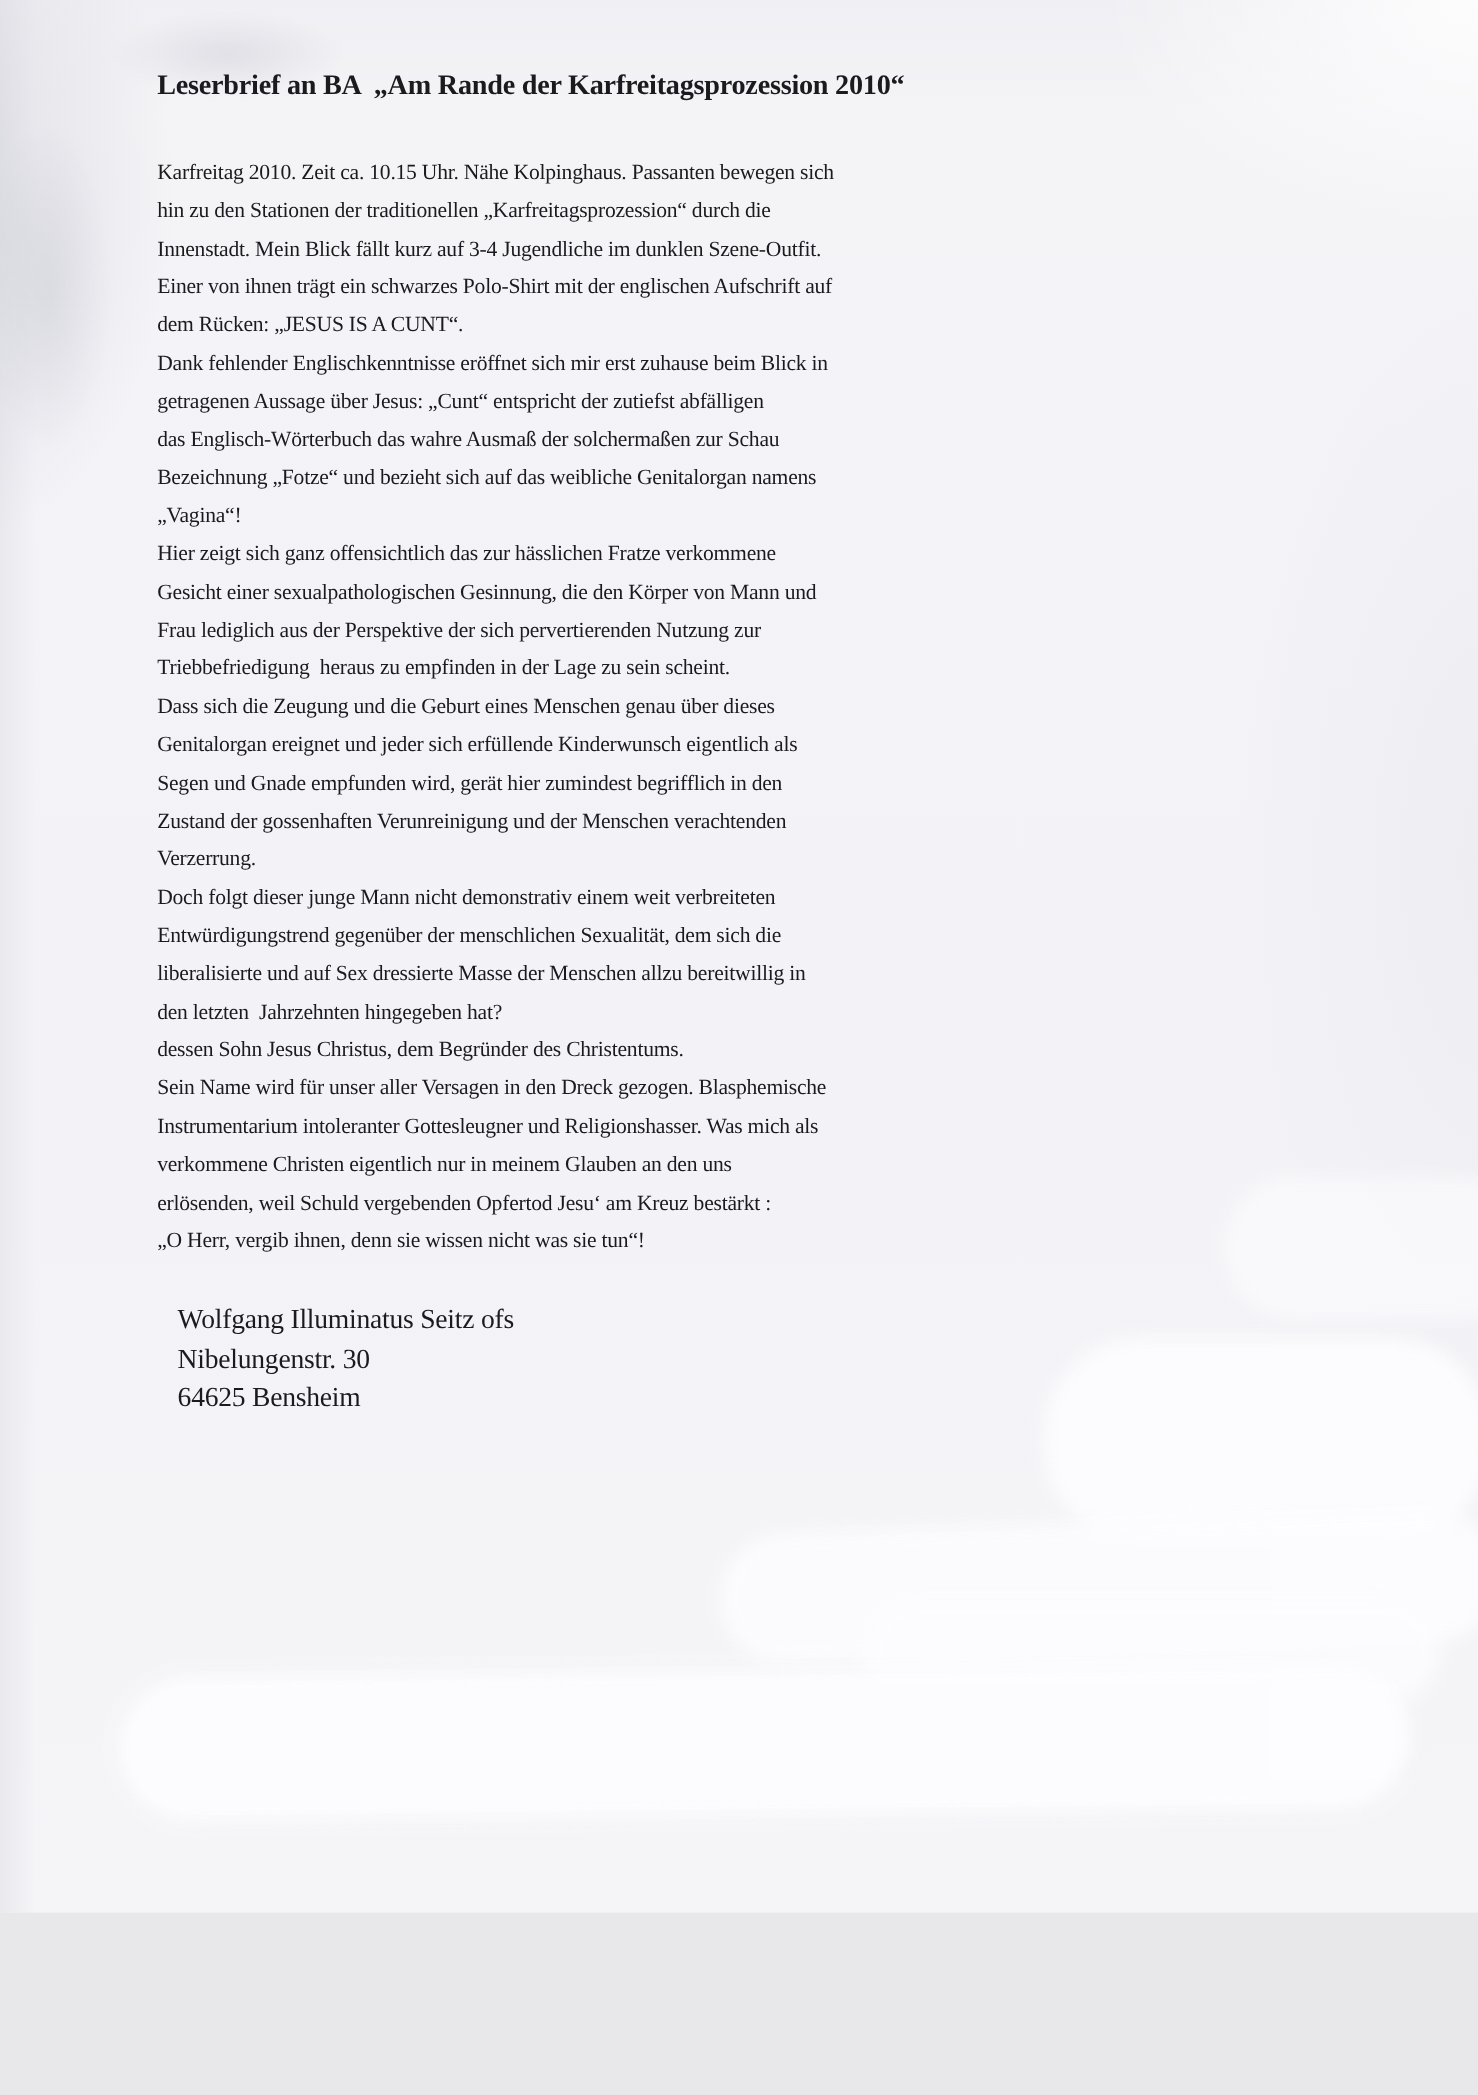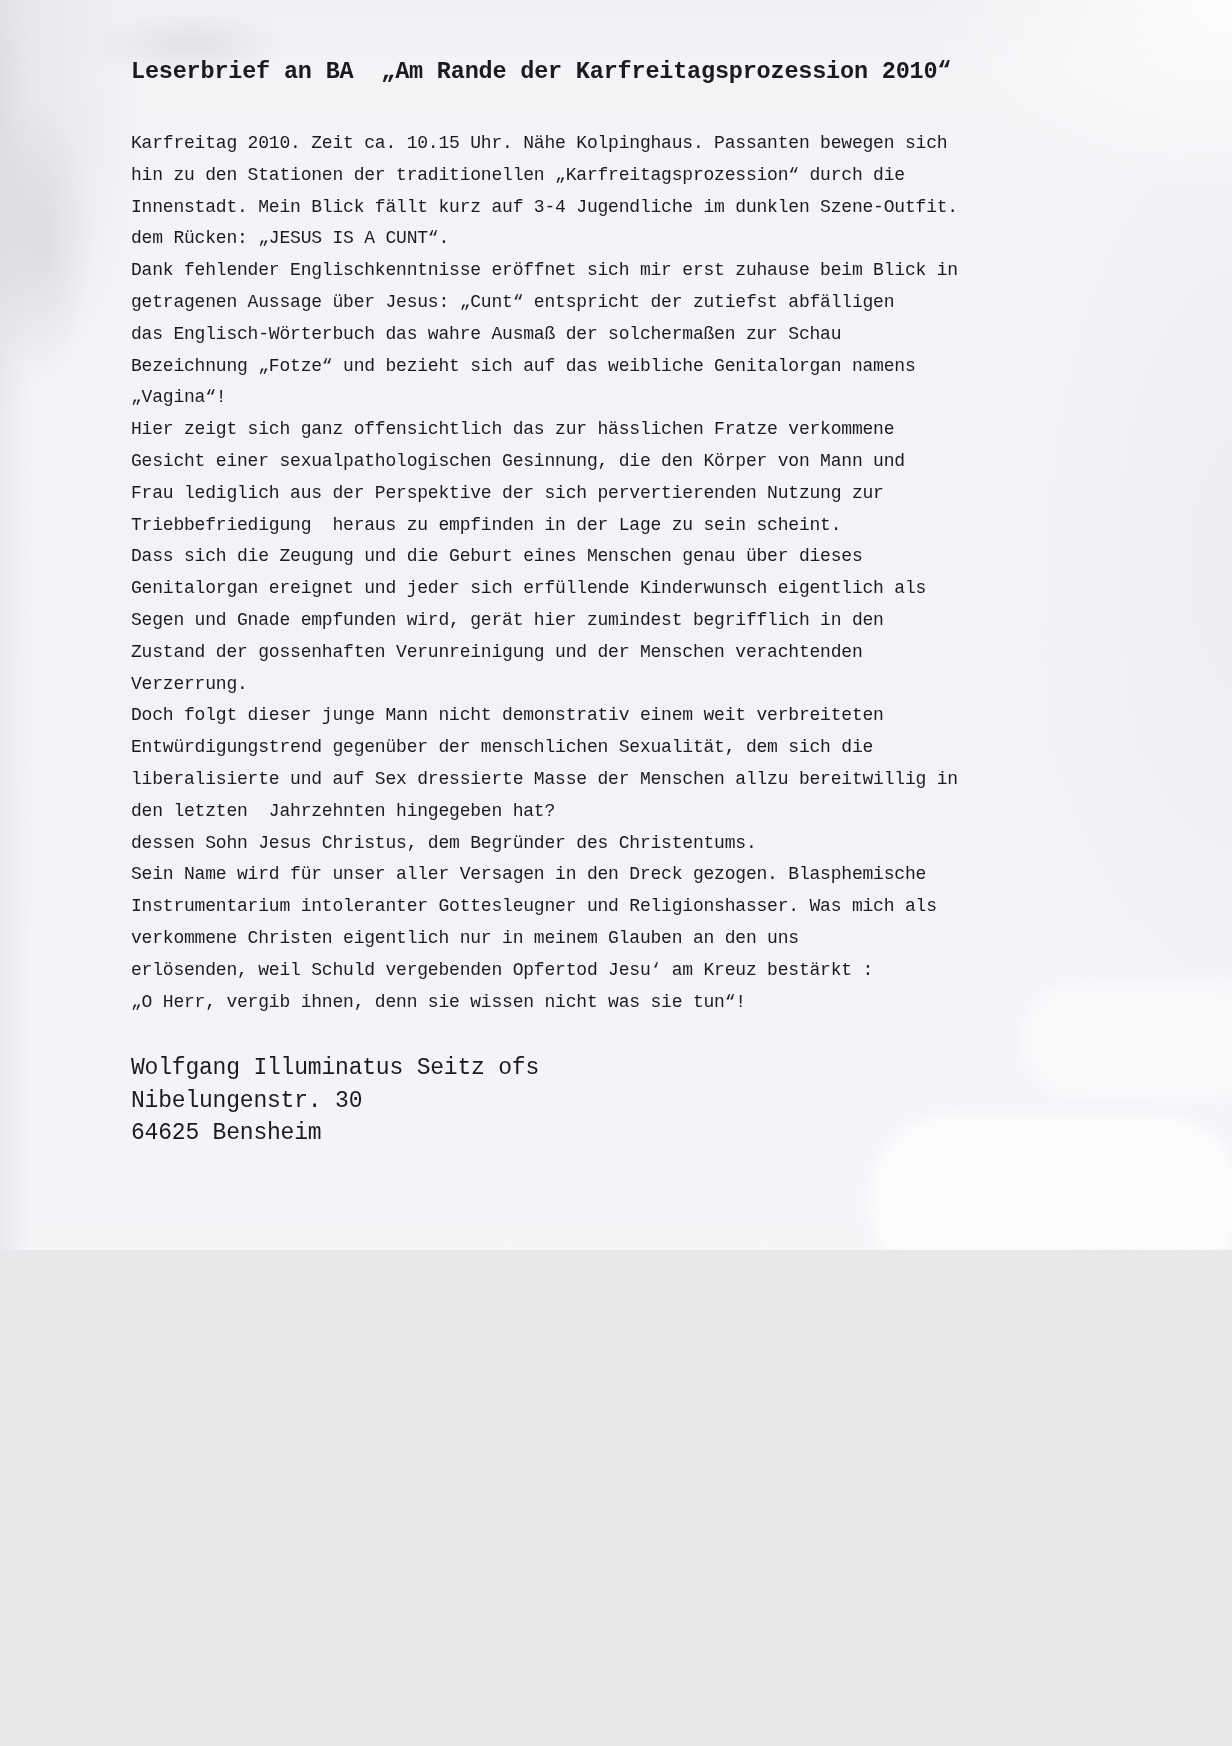--- a/index.html
+++ b/index.html
@@ -3,24 +3,24 @@
 <meta charset="utf-8">
 <style>
   html, body {
     margin: 0;
     padding: 0;
     background: #e8e8ea;
   }
   .page {
     position: relative;
     width: 1232px;
-    height: 1250px;
+    height: 1594px;
     margin: 0 auto;
     overflow: hidden;
-    font-family: Liberation Mono, monospace;
+    font-family: Liberation Serif, serif;
     color: #1b1b1f;
     background:
       radial-gradient(ellipse 260px 420px at -3% 10%, rgba(205,205,214,0.55), rgba(205,205,214,0) 70%),
       radial-gradient(ellipse 420px 260px at 100% 0%, rgba(255,255,255,0.85), rgba(255,255,255,0) 75%),
       radial-gradient(ellipse 300px 700px at 101% 45%, rgba(232,232,238,0.6), rgba(232,232,238,0) 70%),
       linear-gradient(90deg, #e9e9ee 0px, rgba(233,233,238,0) 30px),
       linear-gradient(180deg, #f0f0f4 0%, #f4f4f7 6%, #f3f3f7 60%, #f5f5f8 100%);
   }
   .content {
     position: absolute;
@@ -41,20 +41,21 @@
     line-height: 31.8px;
     letter-spacing: -0.2px;
     white-space: pre;
   }
   .signature-block { margin-top: 34px; }
   .signature-block .line {
     font-size: 23px;
     line-height: 32.5px;
     letter-spacing: -0.2px;
     white-space: pre;
+    margin-left: 17px;
   }
   
   .whiteout {
     position: absolute;
     background: #fdfdff;
     filter: blur(7px);
     border-radius: 60px;
   }
   .wo-a { left: 870px; top: 1115px; width: 370px; height: 170px; border-radius: 80px; opacity: 0.9; }
   .wo-b { left: 600px; top: 1268px; width: 650px; height: 110px; transform: rotate(-2deg); opacity: 0.85; }
@@ -77,20 +78,21 @@
   <div class="smudge sm-a"></div>
   <div class="smudge sm-b"></div>
 
   <div class="content">
     <div class="title">Leserbrief an BA  „Am Rande der Karfreitagsprozession 2010“</div>
 
     <div class="body-block">
         <div class="line">Karfreitag 2010. Zeit ca. 10.15 Uhr. Nähe Kolpinghaus. Passanten bewegen sich</div>
         <div class="line">hin zu den Stationen der traditionellen „Karfreitagsprozession“ durch die</div>
         <div class="line">Innenstadt. Mein Blick fällt kurz auf 3-4 Jugendliche im dunklen Szene-Outfit.</div>
+        <div class="line">Einer von ihnen trägt ein schwarzes Polo-Shirt mit der englischen Aufschrift auf</div>
         <div class="line">dem Rücken: „JESUS IS A CUNT“.</div>
         <div class="line">Dank fehlender Englischkenntnisse eröffnet sich mir erst zuhause beim Blick in</div>
         <div class="line">getragenen Aussage über Jesus: „Cunt“ entspricht der zutiefst abfälligen</div>
         <div class="line">das Englisch-Wörterbuch das wahre Ausmaß der solchermaßen zur Schau</div>
         <div class="line">Bezeichnung „Fotze“ und bezieht sich auf das weibliche Genitalorgan namens</div>
         <div class="line">„Vagina“!</div>
         <div class="line">Hier zeigt sich ganz offensichtlich das zur hässlichen Fratze verkommene</div>
         <div class="line">Gesicht einer sexualpathologischen Gesinnung, die den Körper von Mann und</div>
         <div class="line">Frau lediglich aus der Perspektive der sich pervertierenden Nutzung zur</div>
         <div class="line">Triebbefriedigung  heraus zu empfinden in der Lage zu sein scheint.</div>

